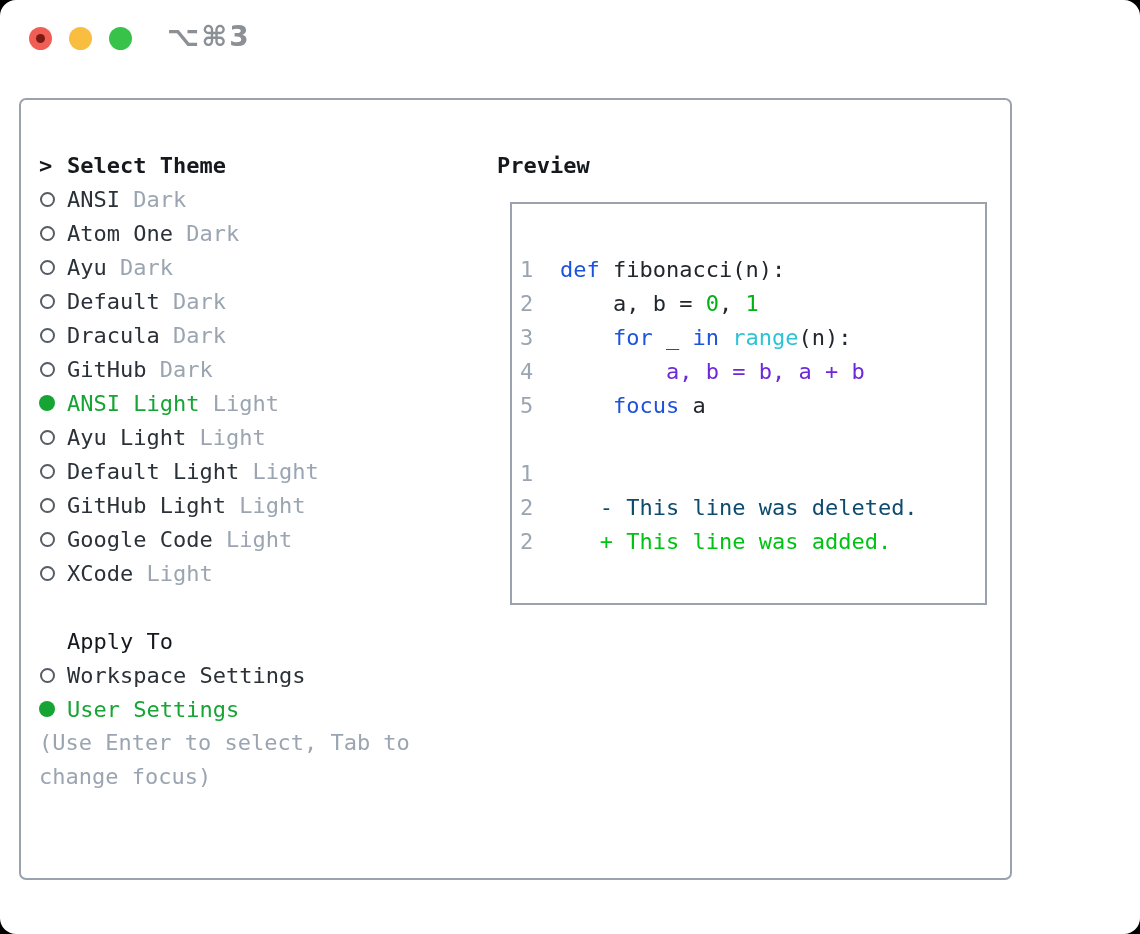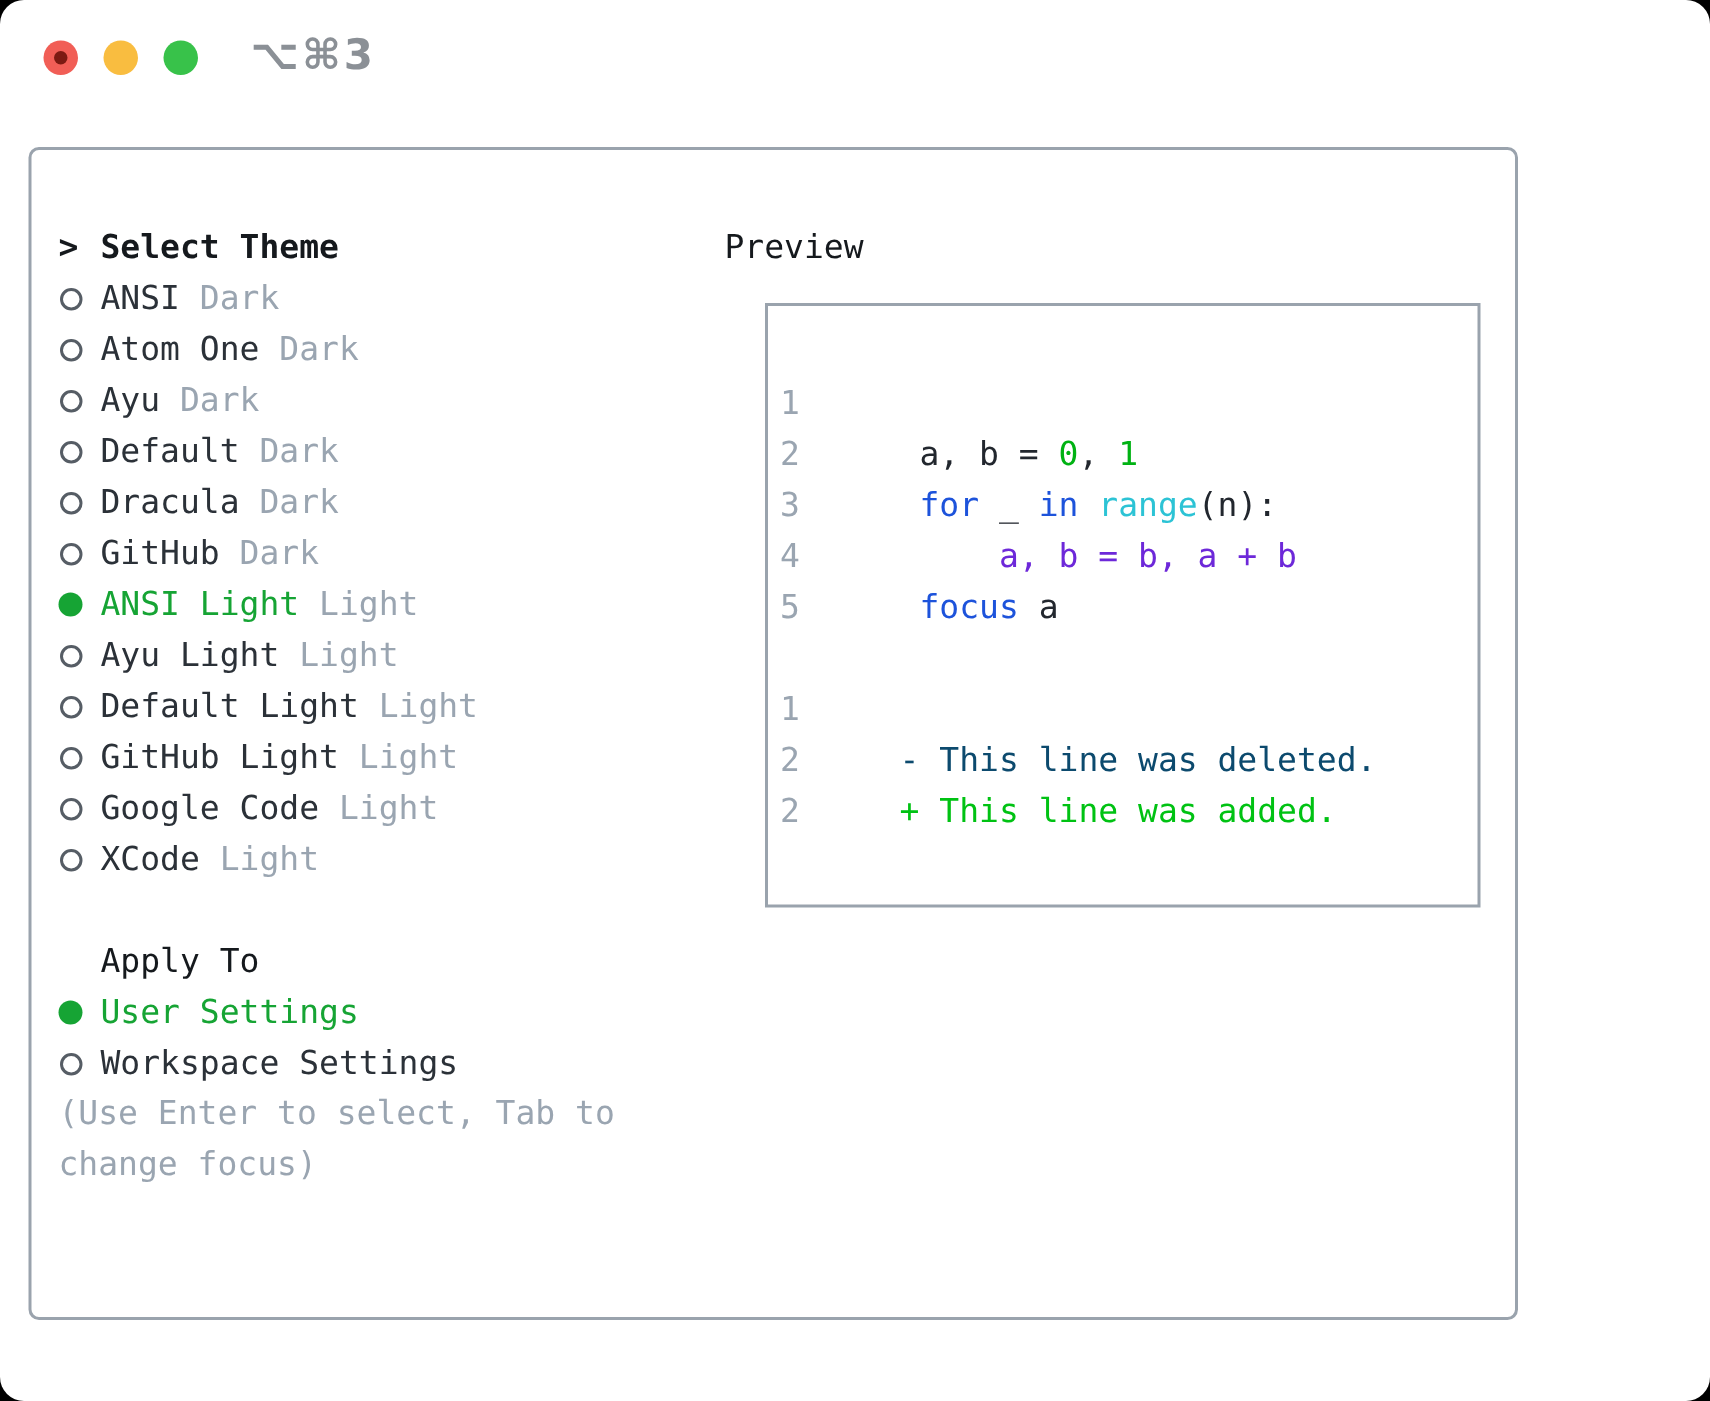--- a/index.html
+++ b/index.html
@@ -35,22 +35,22 @@
   .ring{width:11px;height:11px;border:2.5px solid #565d65;border-radius:50%;display:inline-block;margin-left:1px;}
   .dot{width:16px;height:16px;border-radius:50%;display:inline-block;}
   .tag{color:#9aa5b1;}
   .spacer{height:34px;}
   .section-title{color:#15191d;text-align:right;}
   .hint{
     width:440px;font-size:22px;line-height:34px;color:#9aa5b1;
     white-space:normal;
   }
   
-  .preview-title{position:absolute;left:462px;top:48px;height:34px;display:flex;align-items:center;
-    font-size:22px;font-weight:400;color:#15191d;}
+  .preview-title{position:absolute;left:476px;top:48px;height:34px;display:flex;align-items:center;
+    font-size:22px;font-weight:700;color:#15191d;}
   .preview-box{
     position:absolute;left:489px;top:102px;width:477px;height:403px;
     border:2px solid #9aa3ad;box-sizing:border-box;background:#fff;
     padding:48px 0 0 8px;overflow:hidden;
   }
   .code-row{display:flex;height:34px;align-items:center;font-size:22px;}
   .gutter{flex:0 0 40px;color:#9aa5b1;white-space:pre;}
   .code-text{white-space:pre;color:#22272e;}
 </style>
 </head>
@@ -89,33 +89,34 @@
           <div class="row"><span class="bullet"><span class="ring"></span></span><span>XCode</span><span class="tag"> Light</span></div>
         </div>
 
       <div class="spacer"></div>
 
       <div class="row">
         <span class="bullet"></span>
         <span class="section-title">Apply To</span>
       </div>
       <div id="apply-rows">
+          <div class="row"><span class="bullet"><span class="ring"></span></span><span>Workspace Settings</span></div>
           <div class="row"><span class="bullet"><span class="dot" style="background: rgb(22, 164, 52);"></span></span><span style="color: rgb(22, 164, 52);">User Settings</span></div>
-          <div class="row"><span class="bullet"><span class="ring"></span></span><span>Workspace Settings</span></div>
         </div>
 
       <div class="hint">(Use Enter to select, Tab to change focus)</div>
     </div>
 
     <div class="preview-title">Preview</div>
 
     <div class="preview-box">
       <div id="code-rows">
           <div class="code-row">
             <span class="gutter">1</span>
+            <span class="code-text"><span style="color: rgb(29, 83, 219);">def</span><span style="color: rgb(34, 39, 46);"> fibonacci(n):</span></span>
           </div>
           <div class="code-row">
             <span class="gutter">2</span>
             <span class="code-text"><span style="color: rgb(34, 39, 46);">    a, b = </span><span style="color: rgb(0, 178, 19);">0</span><span style="color: rgb(34, 39, 46);">, </span><span style="color: rgb(0, 178, 19);">1</span></span>
           </div>
           <div class="code-row">
             <span class="gutter">3</span>
             <span class="code-text"><span style="color: rgb(34, 39, 46);">    </span><span style="color: rgb(29, 83, 219);">for</span><span style="color: rgb(34, 39, 46);"> _ </span><span style="color: rgb(29, 83, 219);">in</span><span style="color: rgb(34, 39, 46);"> </span><span style="color: rgb(44, 195, 213);">range</span><span style="color: rgb(34, 39, 46);">(n):</span></span>
           </div>
           <div class="code-row">

